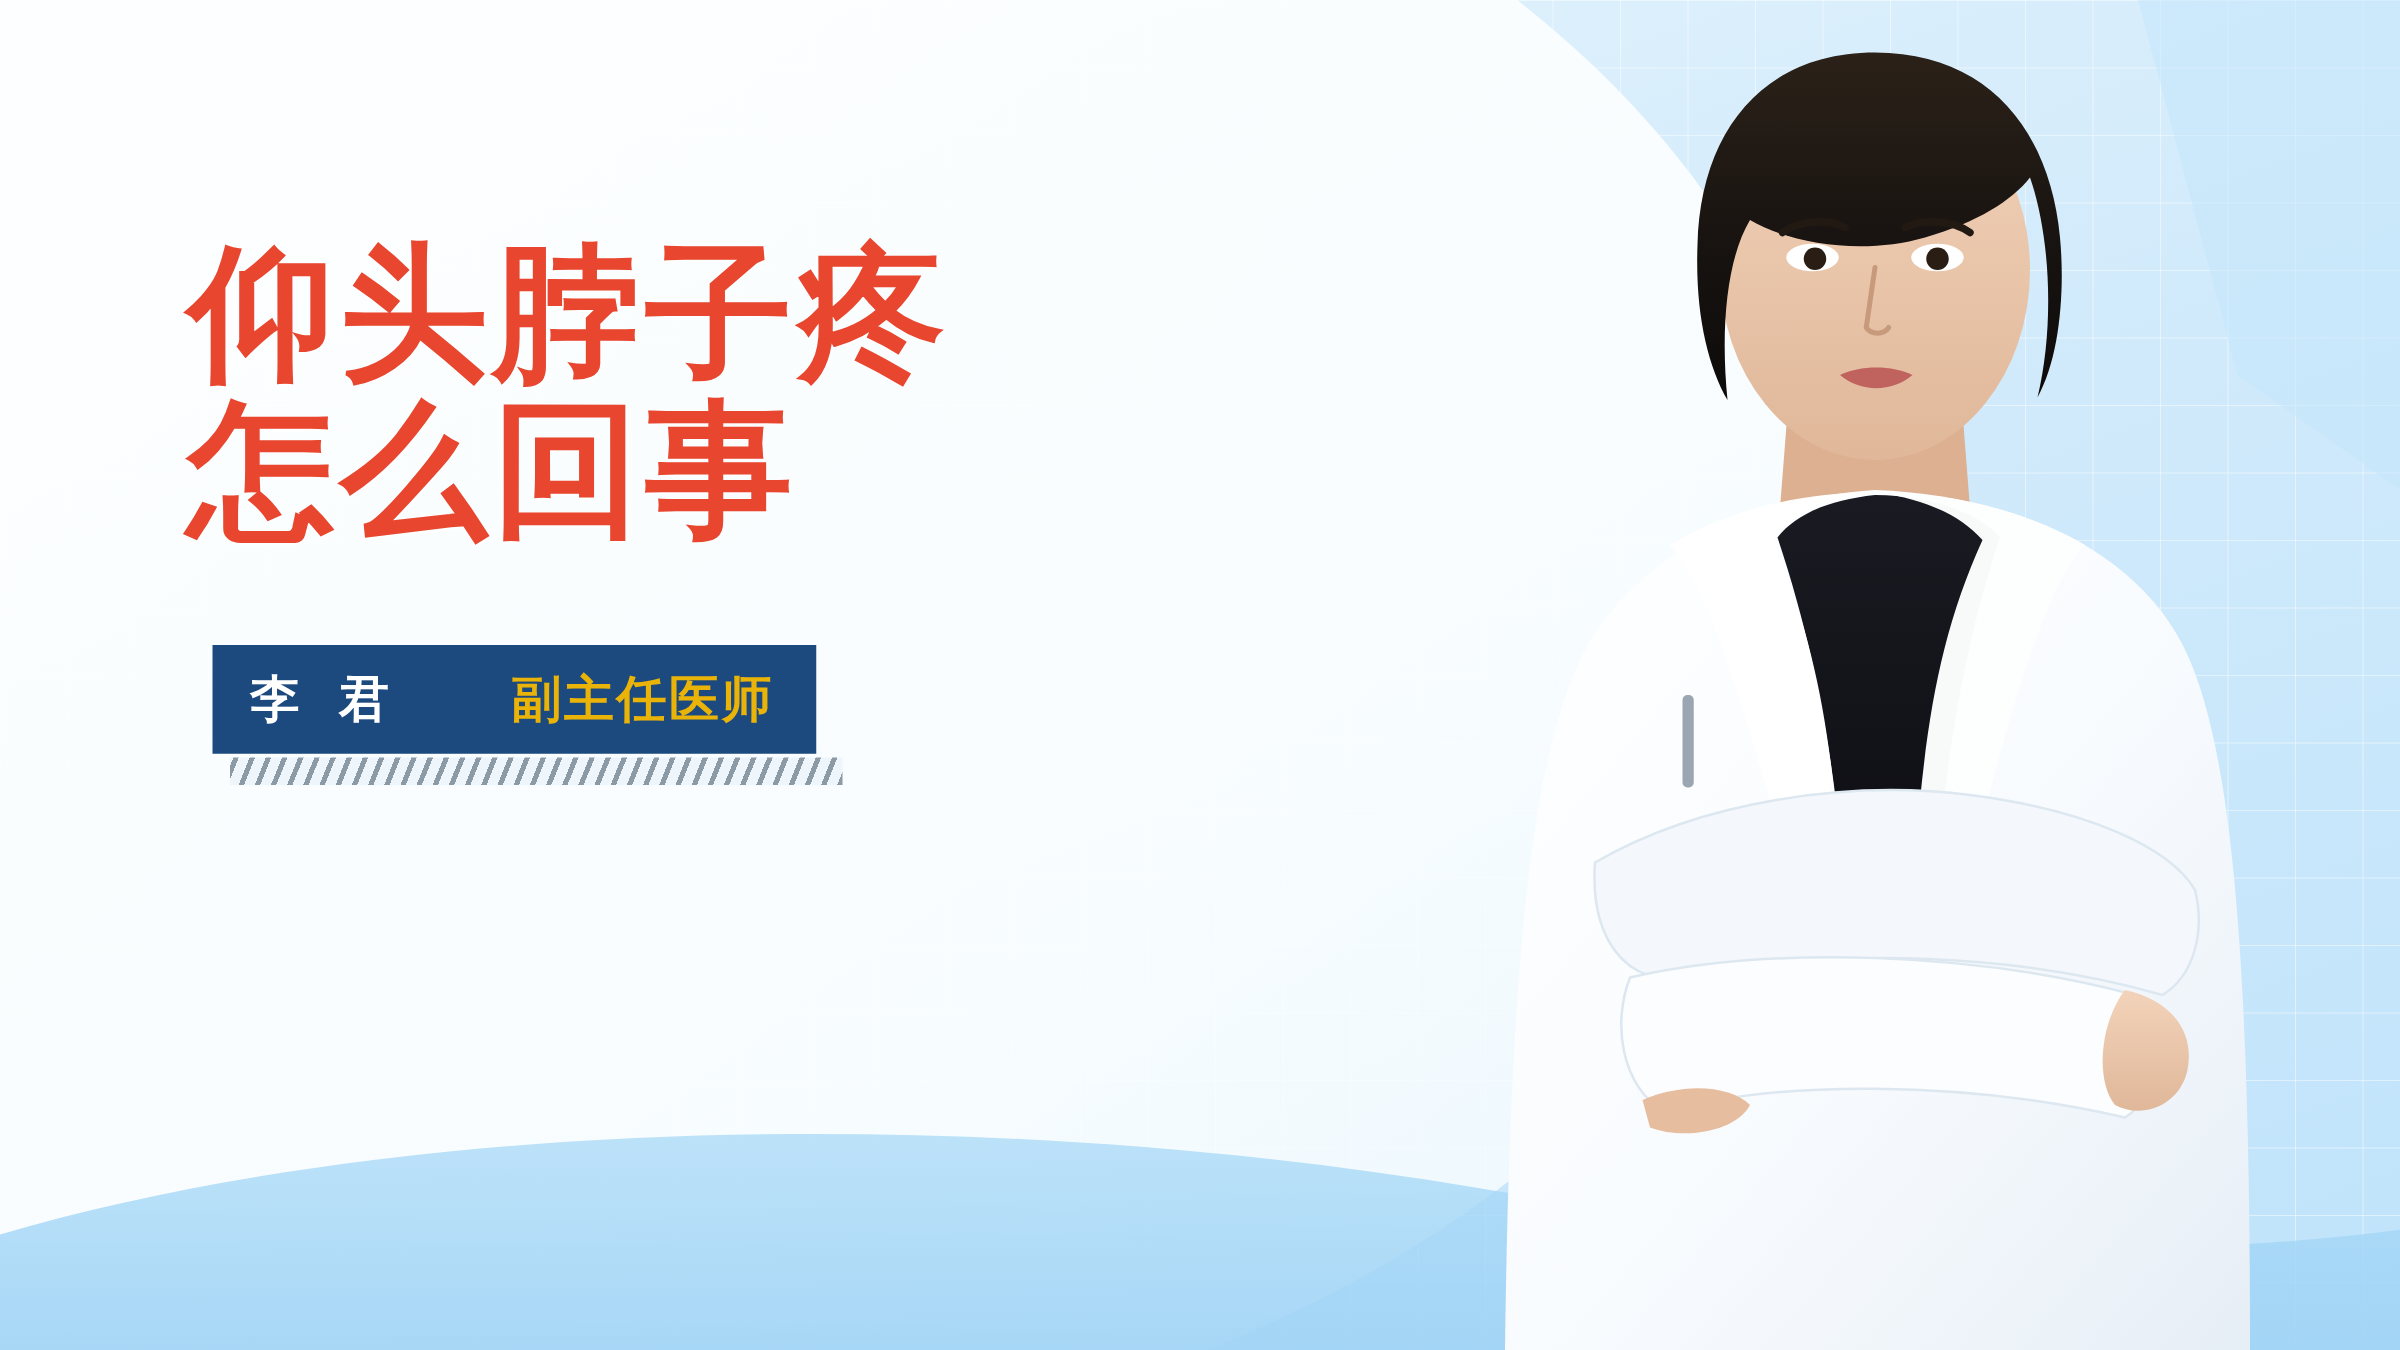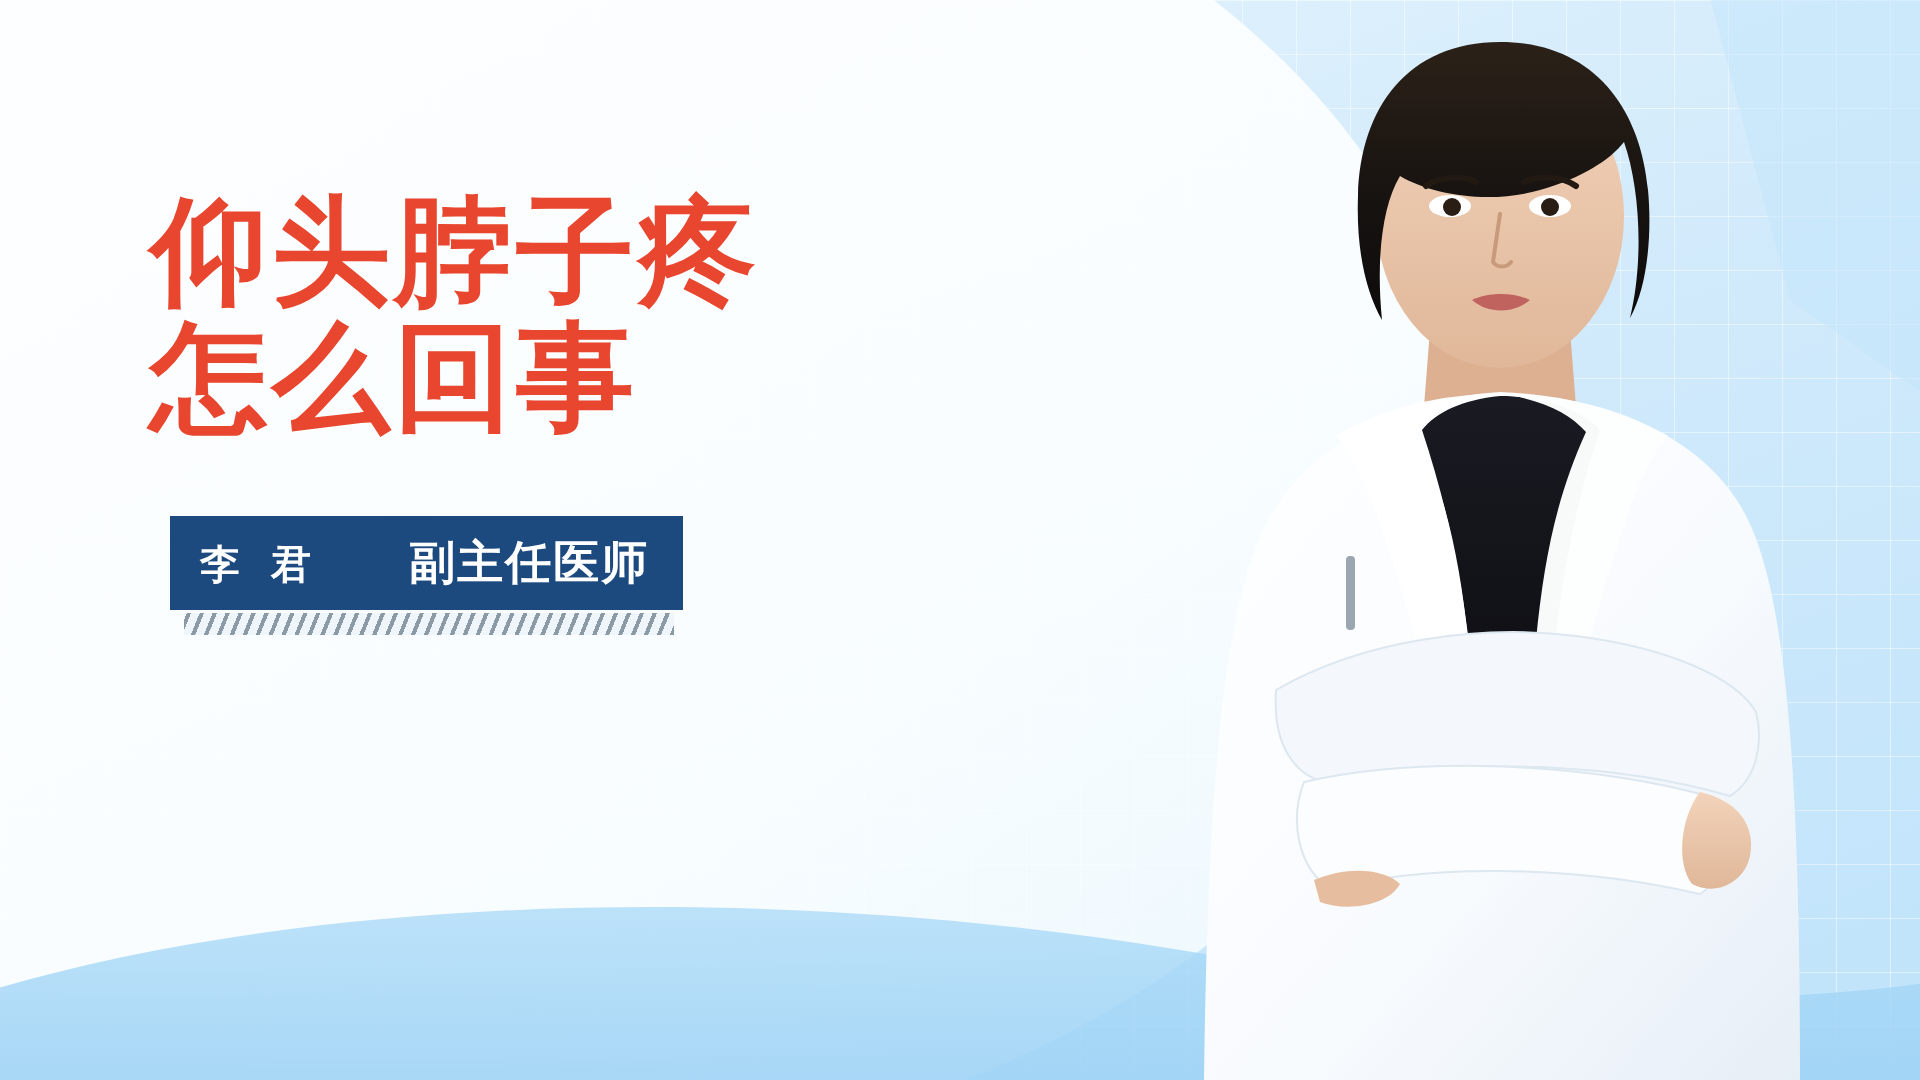--- a/index.html
+++ b/index.html
@@ -67,22 +67,22 @@
     gap:88px;
     white-space:nowrap;
   }
   .doc-name {
     color:#ffffff;
     font-size:40px;
     font-weight:bold;
     letter-spacing:10px;
   }
   .doc-rank {
-    color:#ffffff;
-    font-size:46px;
+    color:#eab308;
+    font-size:40px;
     font-weight:bold;
     letter-spacing:2px;
   }
   .stripe-bar {
     width:490px;
     height:22px;
     margin-top:3px;
     margin-left:14px;
     background-image:repeating-linear-gradient(
         -68deg,

